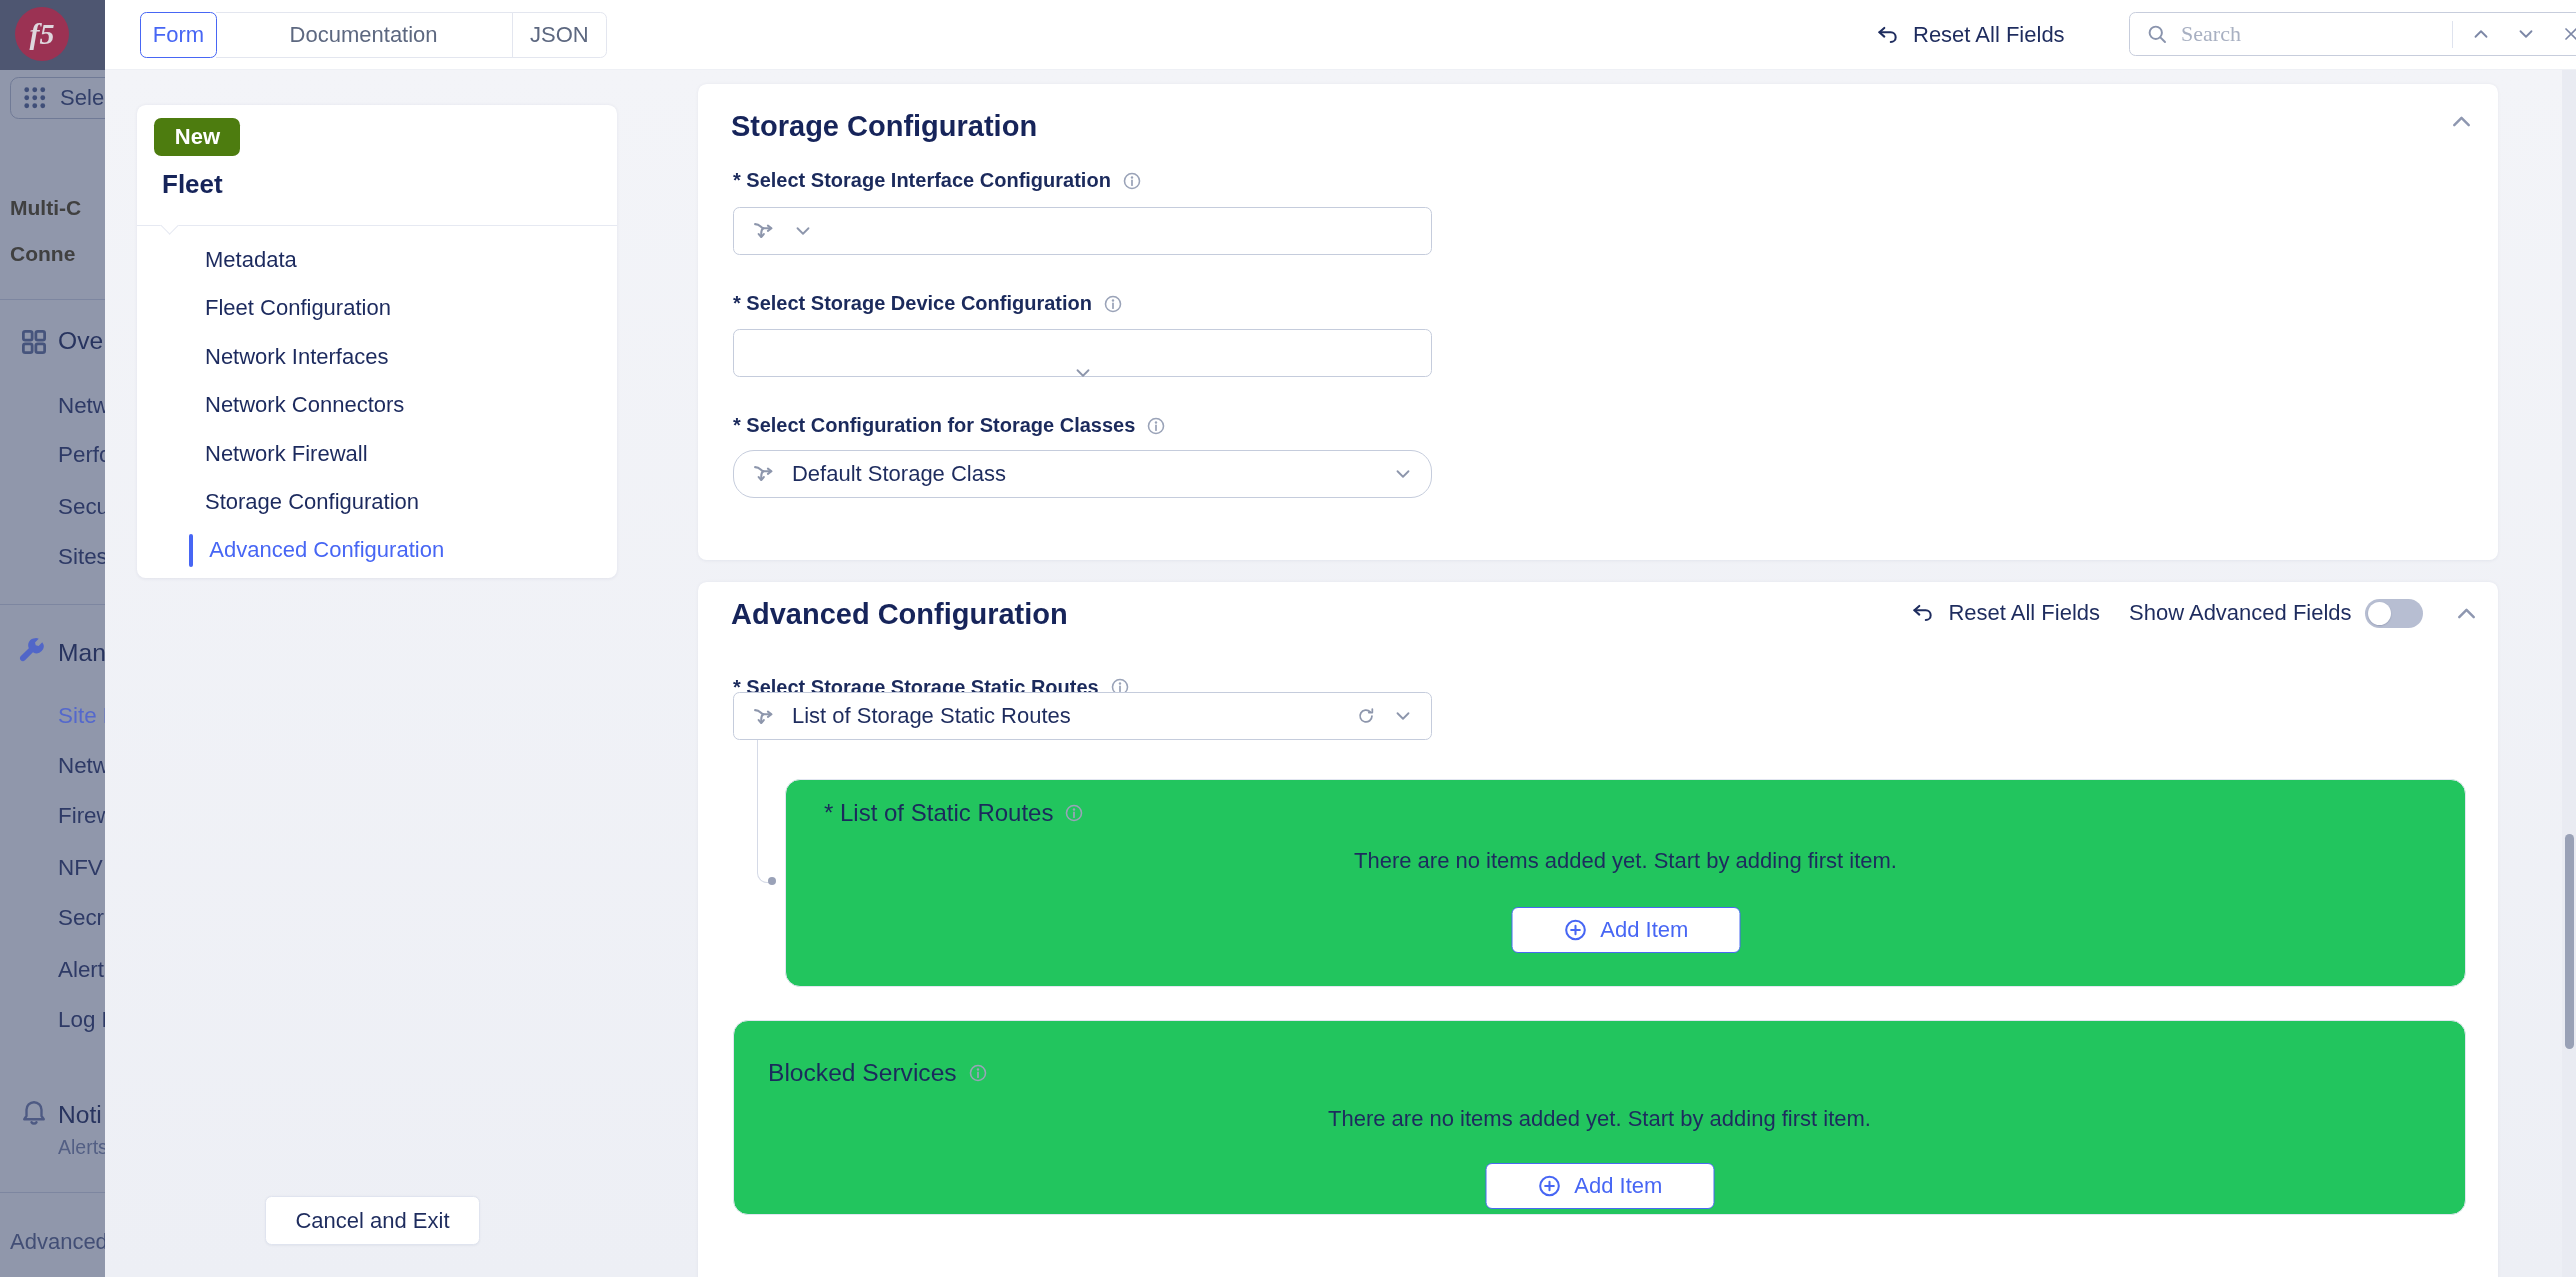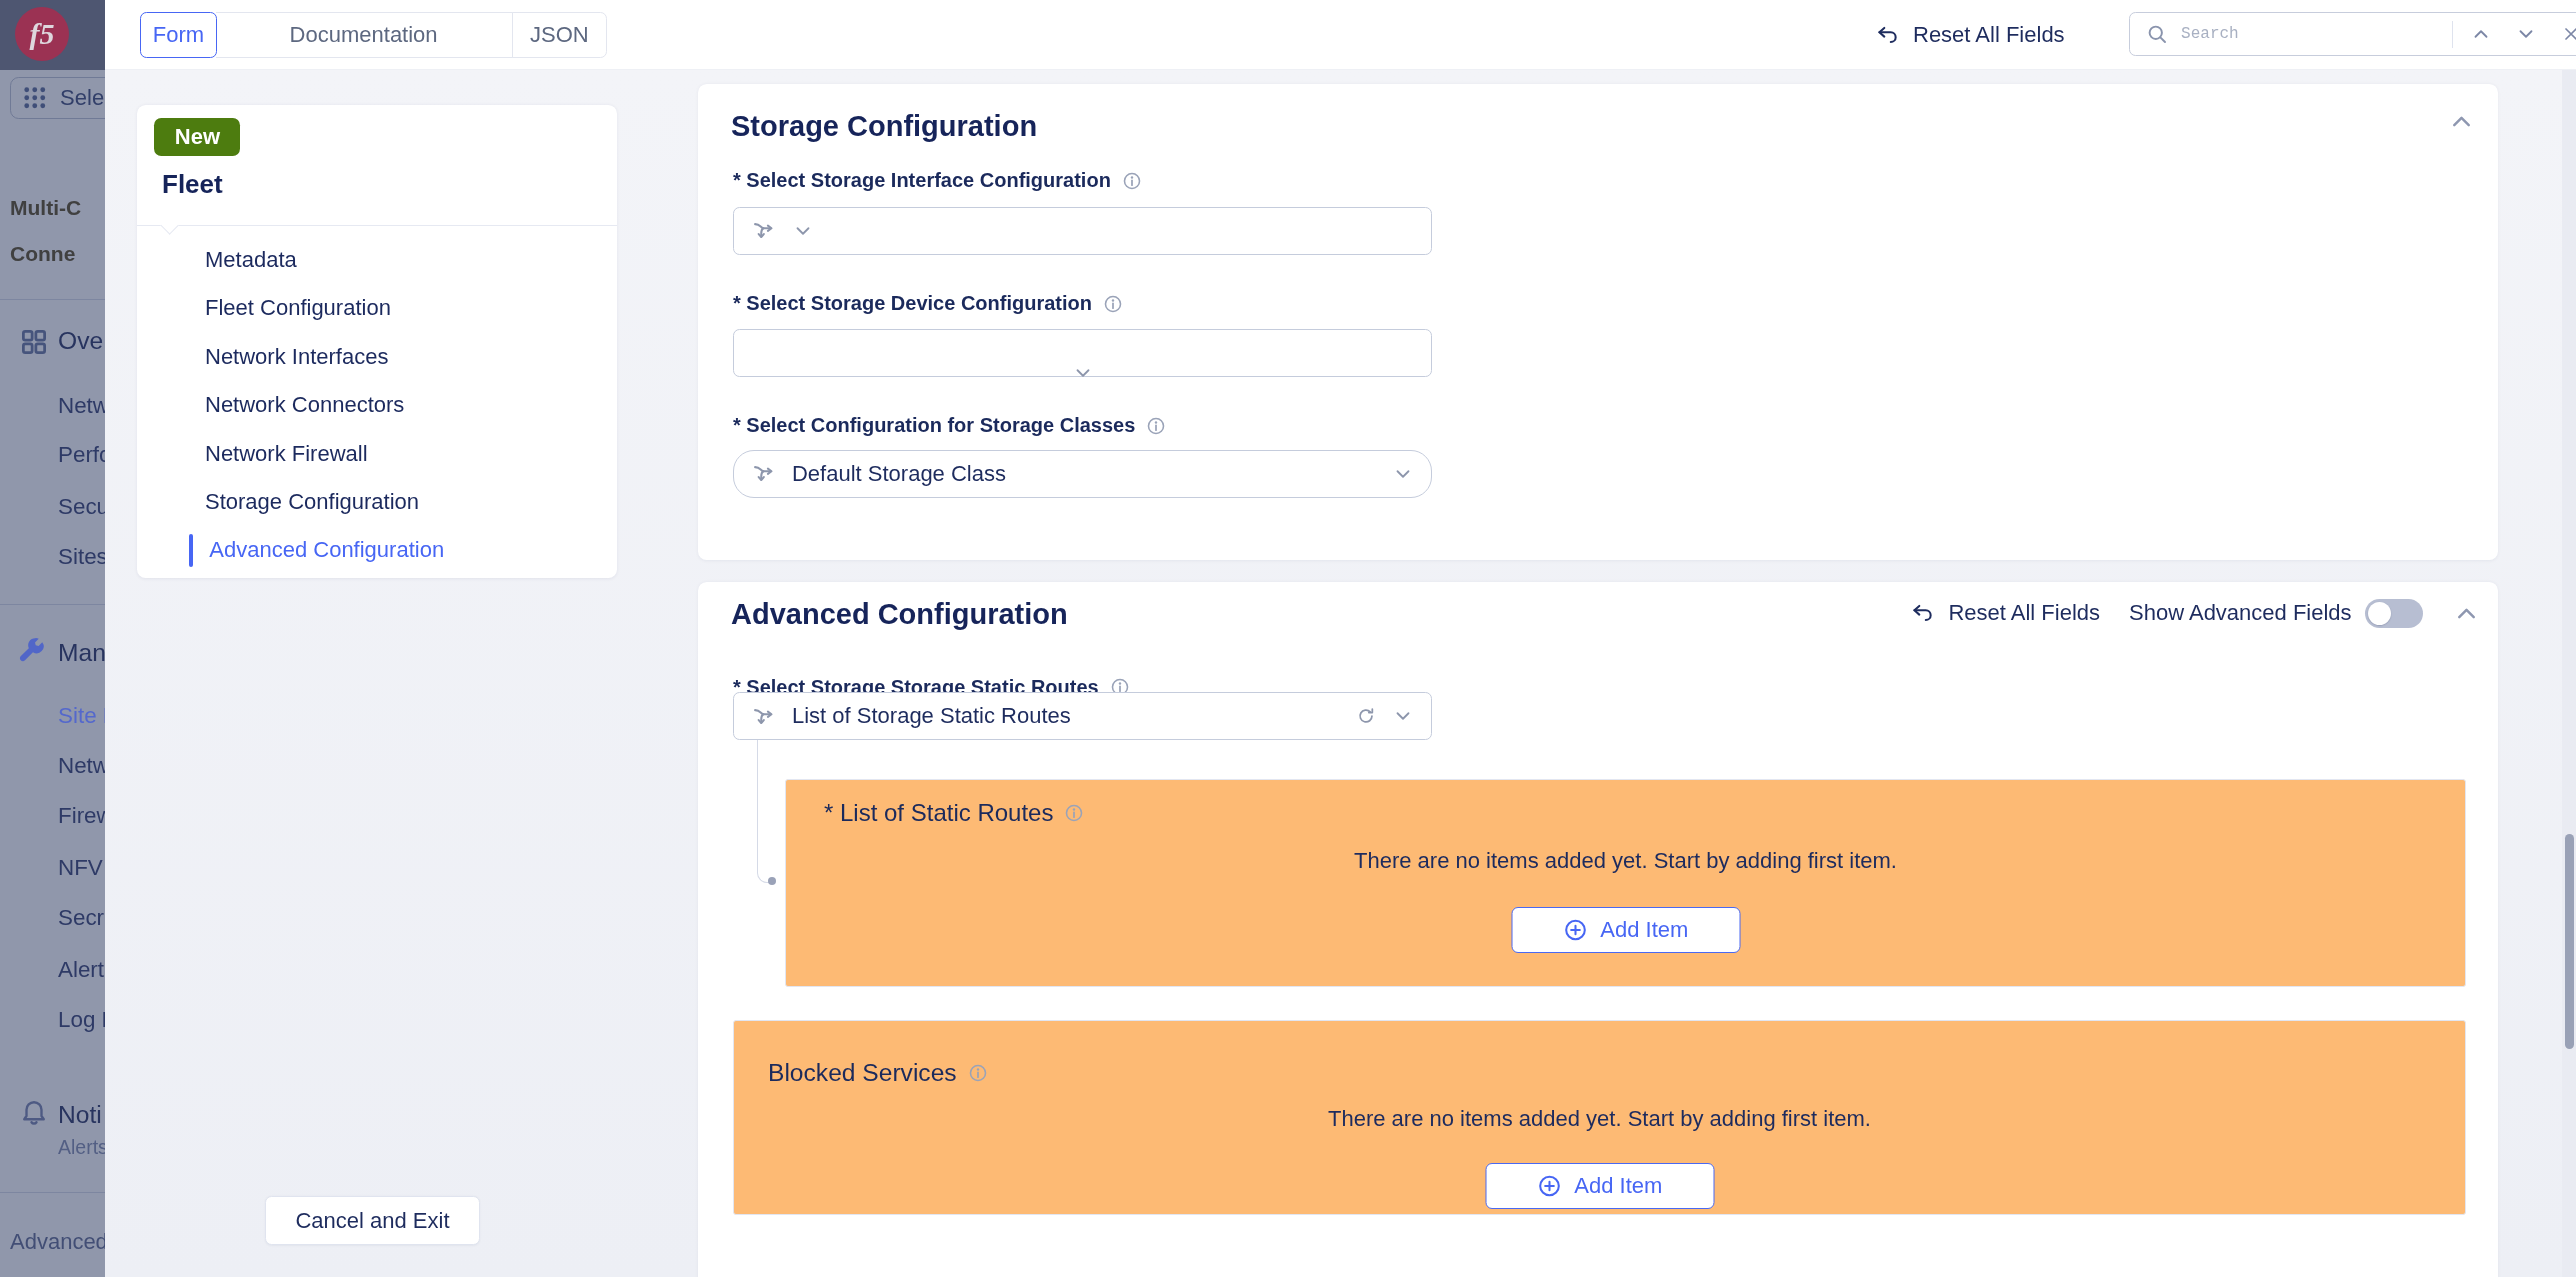--- a/index.html
+++ b/index.html
@@ -35,22 +35,22 @@
   .tab{display:flex;align-items:center;justify-content:center;box-sizing:border-box;background:#fff;}
   .tab-form{width:77px;border:1.4px solid #4766f4;border-radius:6.5px;color:#4766f4;z-index:2;}
   .tab-doc{width:297px;border:0.7px solid #e3e6ef;border-left:none;margin-left:-1.4px;color:#5d6880;}
   .tab-json{width:95px;border:0.7px solid #e3e6ef;border-left:0.7px solid #e3e6ef;border-radius:0 6.5px 6.5px 0;
     margin-left:-0.7px;color:#5d6880;}
   .reset-top{position:absolute;left:1769px;top:0;height:70px;display:flex;align-items:center;gap:13px;
     color:#1e2c5e;font-size:22px;}
   .searchbox{position:absolute;left:2024px;top:12.3px;width:470px;height:44px;border:1.4px solid #c7cddc;
     border-radius:6.5px;box-sizing:border-box;display:flex;align-items:center;padding:0 10px 0 14.5px;gap:10px;
     background:#fff;}
-  .searchbox input{flex:1;border:none;outline:none;font-size:16px;color:#0369a1;min-width:0;
-    font-family:Liberation Mono, monospace;background:transparent;}
+  .searchbox input{flex:1;border:none;outline:none;font-size:22px;color:#0369a1;min-width:0;
+    font-family:Liberation Serif, serif;background:transparent;}
   .searchbox input::placeholder{color:#a8b0c2;}
   .search-sep{width:0;height:27.5px;border-left:0.7px solid #dfe3ee;}
   .sbtn{color:#7c87a6;display:flex;align-items:center;justify-content:center;width:35px;height:35px;}
 
   
   .content{position:absolute;left:105px;top:70px;width:2471px;height:1207px;
     background:linear-gradient(180deg,#f3f4f8 0%,#edeff5 100%);}
 
   
   .wpanel{position:absolute;left:32px;top:35px;width:480px;height:473px;background:#fff;
@@ -88,21 +88,21 @@
     font-size:22px;color:#1e2c5e;}
   .ctrl-group{display:flex;align-items:center;gap:13px;}
   .toggle{width:58px;height:29px;border-radius:14.5px;background:#b7bed2;position:relative;flex:none;}
   .toggle::after{content:"";position:absolute;left:2.9px;top:2.9px;width:23px;height:23px;border-radius:50%;
     background:#fff;box-shadow:0 0.7px 1.4px rgba(20,30,70,.25);}
 
   .connector{position:absolute;left:59px;top:158px;width:13px;height:142px;
     border-left:1.4px solid #d5dae7;border-bottom:1.4px solid #d5dae7;border-bottom-left-radius:10px;}
   .conn-dot{position:absolute;left:70px;top:295px;width:8px;height:8px;border-radius:50%;background:#9aa2b8;}
 
-  .inner-card{position:absolute;background:#fdba74;border:1.4px solid #e2e6f1;border-radius:3px;box-sizing:border-box;}
+  .inner-card{position:absolute;background:#22c55e;border:1.4px solid #e2e6f1;border-radius:15px;box-sizing:border-box;}
   .ic-title{position:absolute;display:flex;align-items:center;gap:10px;color:#1b2a5c;}
   .empty-text{position:absolute;left:0;width:100%;text-align:center;font-size:22px;color:#1d2b5e;}
   .add-item{position:absolute;left:50%;transform:translateX(-50%);width:229px;height:46px;
     border:1.4px solid #4a69f2;border-radius:6.5px;background:#fff;color:#4766f4;font-size:22px;
     display:flex;align-items:center;justify-content:center;gap:11.6px;box-sizing:border-box;}
 
   .scroll-track{position:absolute;left:2457px;top:0;width:13.7px;height:1207px;background:#e9ebf2;}
   .scroll-thumb{position:absolute;left:2460px;top:764px;width:9.4px;height:215px;border-radius:5px;background:#99a1b6;}
 </style>
 </head>

